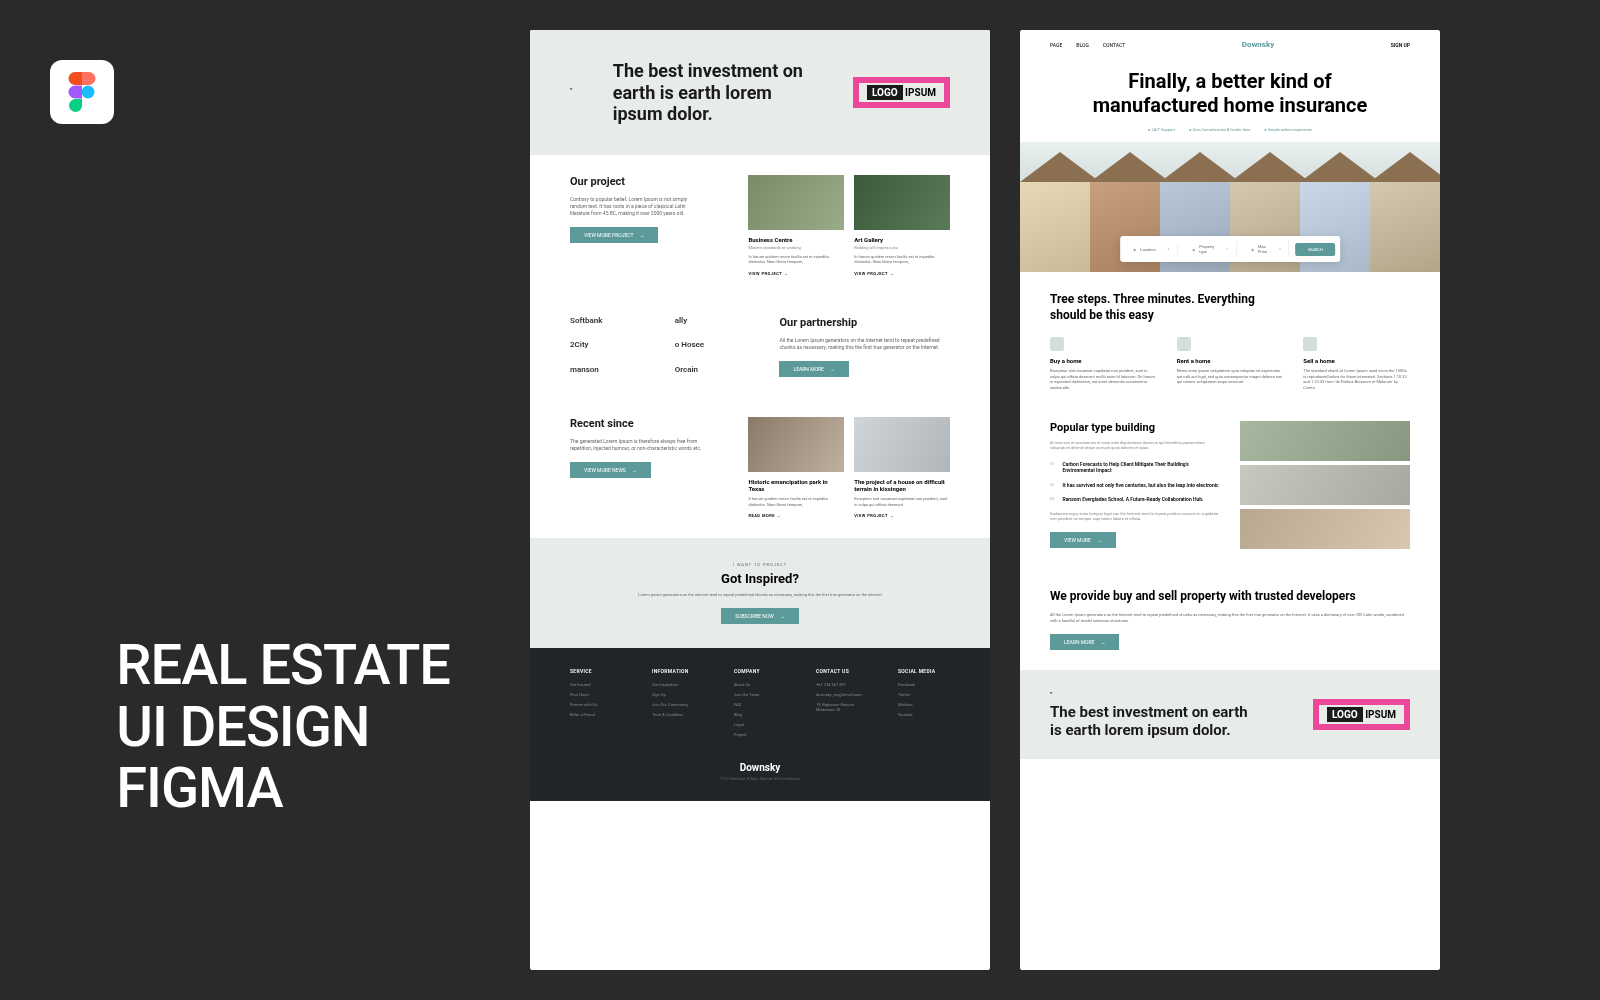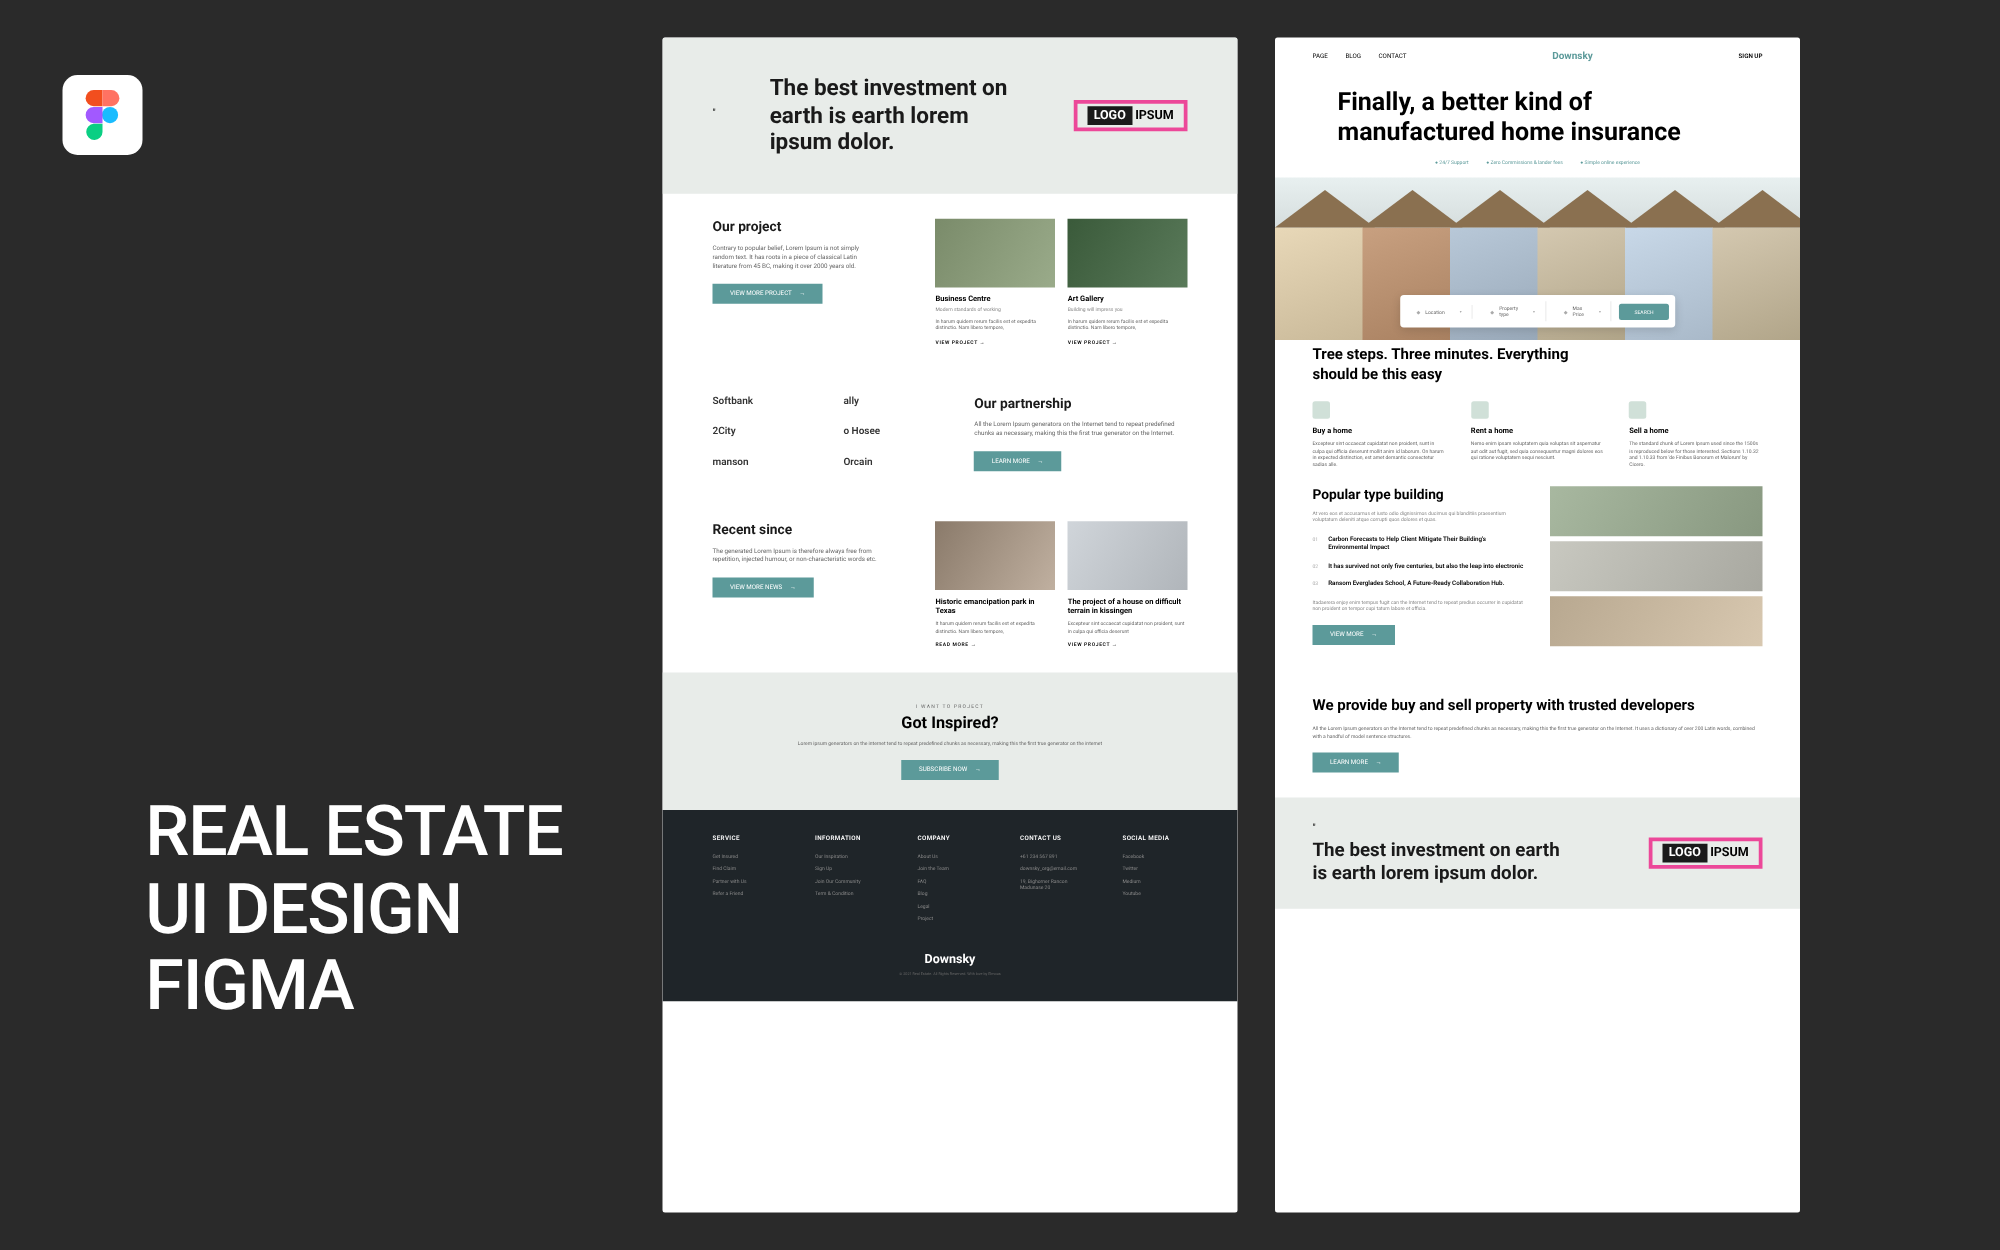--- a/index.html
+++ b/index.html
@@ -6,21 +6,21 @@
 body{background:#2a2a2a;display:flex;width:1600px;height:1000px;overflow:hidden}
 .left{width:500px;padding:60px 50px;display:flex;flex-direction:row;justify-content:space-between}
 .figma-icon{width:64px;height:64px;background:#fff;border-radius:12px;display:flex;align-items:center;justify-content:center}
 .title{color:#fff;font-size:56px;font-weight:500;line-height:1.1;letter-spacing:-1px;margin-top:auto;margin-bottom:120px}
 .right{flex:1;display:flex;gap:30px;padding:30px;overflow:hidden}
 .page{background:#fff;border-radius:2px;overflow:hidden;display:flex;flex-direction:column;font-size:7px}
 .page1{width:460px}
 .page2{width:420px}
 .hero-quote{background:#e8ece9;padding:30px 40px;display:flex;justify-content:space-between;align-items:center}
 .quote-text{font-size:18px;font-weight:700;line-height:1.2;max-width:200px;color:#1a1a1a}
-.logo-box{border:3px solid #ec4899;padding:4px 8px;font-size:10px;font-weight:700}
+.logo-box{border:6px solid #ec4899;padding:4px 8px;font-size:10px;font-weight:700}
 .logo-box .inv{background:#1a1a1a;color:#fff;padding:2px 5px}
 .sect{padding:20px 40px}
 .sect-title{font-size:11px;font-weight:700;margin-bottom:8px;color:#1a1a1a}
 .sect-desc{font-size:5px;color:#666;max-width:160px;margin-bottom:10px;line-height:1.4}
 .btn{background:#5c9a9a;color:#fff;padding:5px 14px;font-size:5px;display:inline-flex;align-items:center;gap:6px}
 .btn::after{content:"→";font-size:5px}
 .proj-row{display:flex;gap:10px}
 .proj-col{flex:1}
 .proj-img{width:100%;height:55px;background:linear-gradient(120deg,#7a8b6a,#9aab8a)}
 .proj-img.g2{background:linear-gradient(120deg,#3a5a3a,#5a7a5a)}
@@ -42,34 +42,34 @@
 .footer{background:#1f2529;color:#888;padding:20px 40px}
 .fcols{display:flex;gap:30px;margin-bottom:20px}
 .fcol{flex:1}
 .fhead{font-size:5px;color:#fff;font-weight:600;margin-bottom:8px;letter-spacing:0.3px}
 .flink{font-size:4px;color:#888;margin-bottom:5px}
 .fbrand{font-size:10px;color:#fff;font-weight:700;text-align:center;margin-bottom:4px}
 .fcopy{font-size:3px;color:#666;text-align:center}
 .nav{display:flex;justify-content:space-between;align-items:center;padding:10px 30px;font-size:5px}
 .nav-links{display:flex;gap:14px}
 .nav-brand{color:#5c9a9a;font-weight:700;font-size:8px}
-.hero2{padding:10px 46px 0;text-align:left;position:relative}
+.hero2{padding:10px 46px 0;text-align:center;position:relative}
 .h2-title{font-size:20px;font-weight:700;line-height:1.2;max-width:320px;margin:0 auto 10px}
 .h2-feats{display:flex;justify-content:center;gap:14px;font-size:4px;color:#5c9a9a;margin-bottom:10px}
 .h2-feat::before{content:"● ";color:#5c9a9a}
 .houses{height:130px;background:linear-gradient(180deg,#e8f0f0 0%,#d0d8d8 40%,#8a9a8a 100%);position:relative;overflow:hidden}
 .house{position:absolute;bottom:0;width:80px;height:90px;background:linear-gradient(160deg,#d4c8b0,#b0a488)}
 .house::before{content:"";position:absolute;top:-30px;left:0;border-left:40px solid transparent;border-right:40px solid transparent;border-bottom:30px solid #8a7050}
 .h1{left:0;background:linear-gradient(160deg,#e8d8b8,#c8b898)}.h2{left:70px;background:linear-gradient(160deg,#c8a080,#a88060)}.h3{left:140px;background:linear-gradient(160deg,#b8c8d8,#98a8b8)}.h4{left:210px}.h5{left:280px;background:linear-gradient(160deg,#c8d8e8,#a8b8c8)}.h6{left:350px}
 .search{position:absolute;bottom:10px;left:50%;transform:translateX(-50%);background:#fff;border-radius:3px;display:flex;align-items:center;padding:5px;gap:6px;box-shadow:0 2px 8px rgba(0,0,0,0.15)}
 .sfield{display:flex;align-items:center;gap:4px;padding:3px 8px;font-size:4px;color:#666;border-right:1px solid #eee}
 .sfield::before{content:"◆";font-size:4px;color:#aaa}
 .sfield::after{content:"▾";font-size:3px;color:#aaa;margin-left:8px}
 .sbtn{background:#5c9a9a;color:#fff;padding:4px 12px;font-size:4px;border-radius:2px}
-.steps{padding:4px 30px}
+.steps{padding:20px 30px}
 .steps-title{font-size:12px;font-weight:700;max-width:220px;line-height:1.3;margin-bottom:14px}
 .step-row{display:flex;gap:20px}
 .step{flex:1}
 .step-icon{width:14px;height:14px;background:#d0e0d8;border-radius:2px;margin-bottom:6px}
 .step-name{font-size:6px;font-weight:700;margin-bottom:4px}
 .step-desc{font-size:4px;color:#666;line-height:1.4}
 .pop{padding:10px 30px 20px;display:flex;gap:20px}
 .pop-left{flex:1}
 .pop-title{font-size:11px;font-weight:700;margin-bottom:6px}
 .pop-desc{font-size:4px;color:#888;margin-bottom:10px;line-height:1.4}

